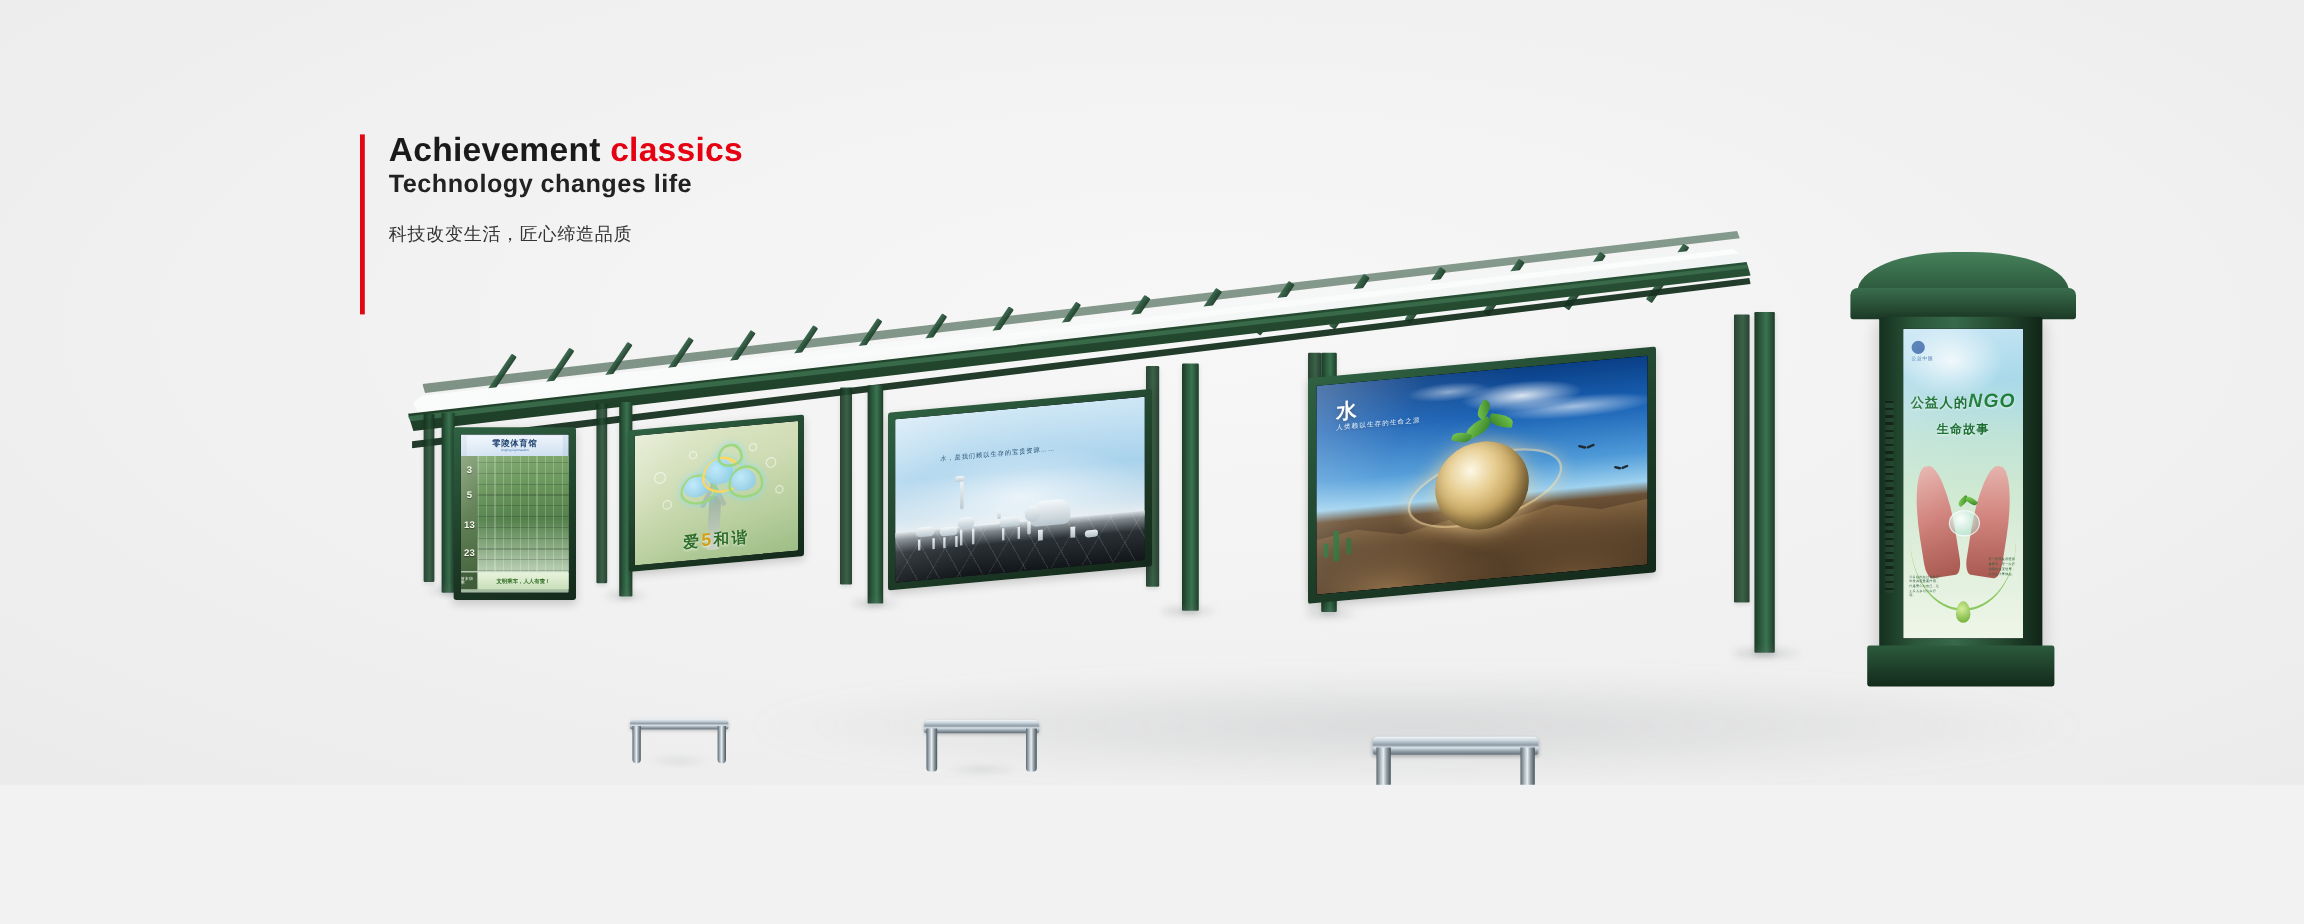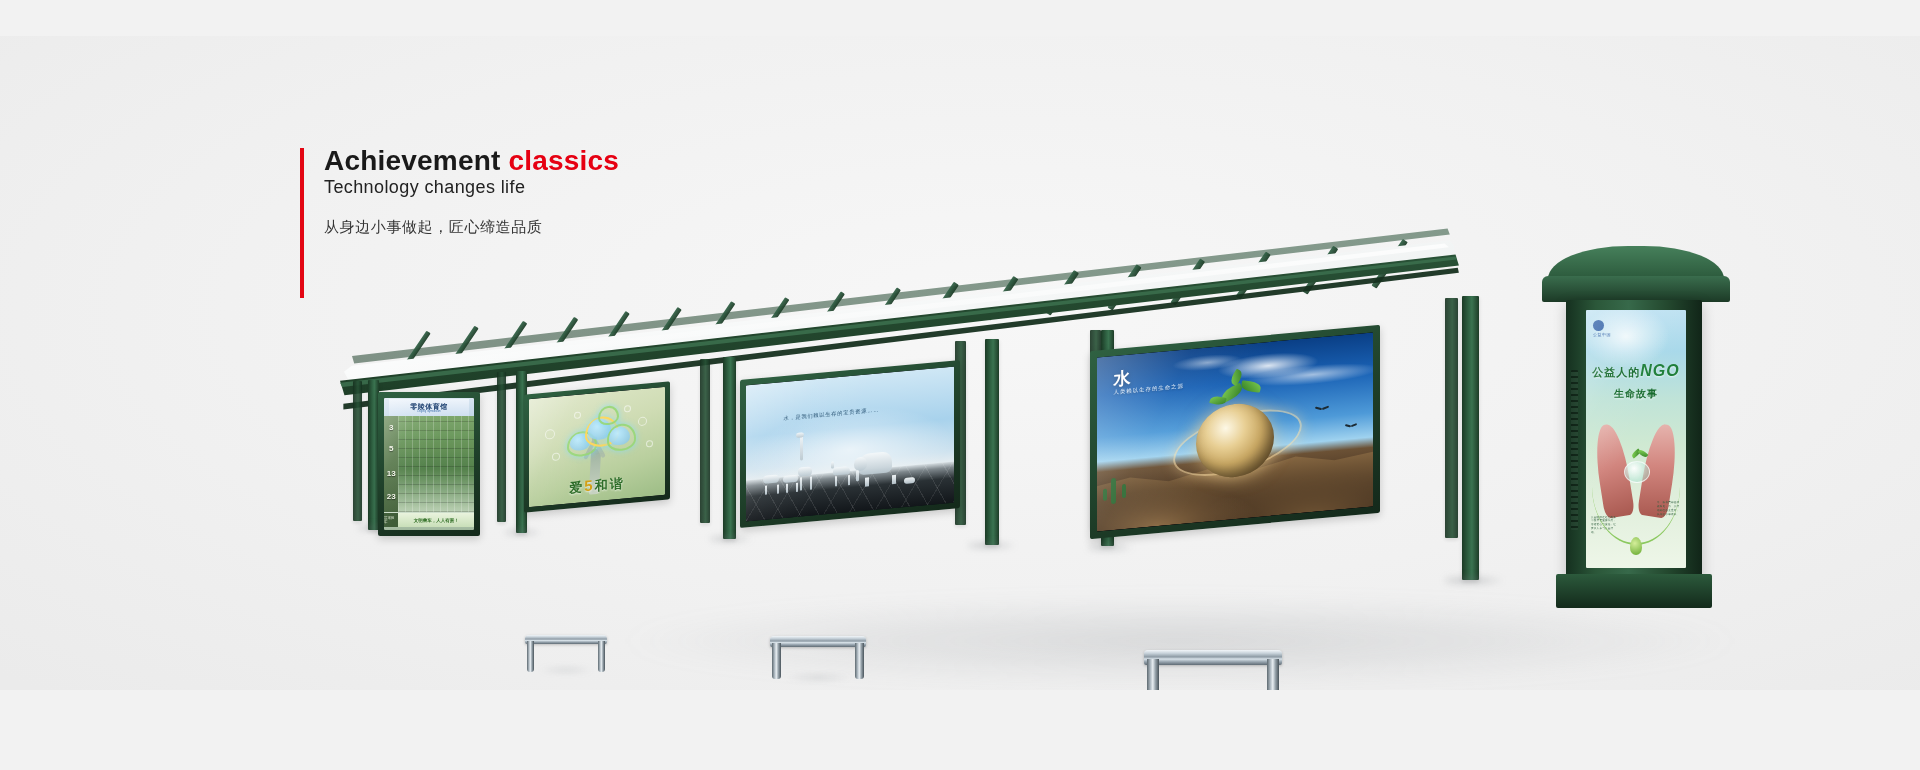--- a/index.html
+++ b/index.html
@@ -7,32 +7,31 @@
   body{
     width:1920px;height:770px;overflow:hidden;
     font-family:"Liberation Sans","DejaVu Sans",sans-serif;
     background:#f2f2f2;
   }
   #stage{
     position:relative;width:1920px;height:654px;
     background:
       radial-gradient(ellipse 1400px 520px at 52% 42%, #f7f7f7 0%, #f1f1f1 55%, #ebebeb 100%);
     overflow:hidden;
-    margin-top:36px;
   }
 
   
   .copy{position:absolute;left:300px;top:108px;width:620px;}
   .copy .rule{
     position:absolute;left:0;top:4px;width:4px;height:150px;background:#e30613;
   }
   .copy .lines{margin-left:24px;}
   .ln1{font-size:28px;font-weight:bold;color:#1a1a1a;letter-spacing:.2px;line-height:1.18;white-space:nowrap;}
   .ln1 .accent{color:#e60012;font-weight:bold;}
-  .ln2{font-size:18px;font-weight:400;color:#222;letter-spacing:.4px;line-height:1.22;white-space:nowrap;}
+  .ln2{font-size:21px;font-weight:700;color:#222;letter-spacing:.4px;line-height:1.22;white-space:nowrap;}
   .ln3{font-size:31px;font-weight:400;color:#111;letter-spacing:3px;margin-top:20px;line-height:1.3;white-space:nowrap;}
   .ln4{font-size:15px;font-weight:400;color:#333;letter-spacing:.6px;margin-top:19px;white-space:nowrap;}
 
   
   .ground-shadow{
     position:absolute;left:250px;top:545px;width:1500px;height:120px;
     background:radial-gradient(ellipse 52% 50% at 62% 50%, rgba(120,125,130,.20) 0%, rgba(140,145,150,.10) 45%, rgba(160,165,170,0) 72%);
     filter:blur(10px);
   }
 
@@ -351,21 +350,21 @@
 </head>
 <body>
 
 <div id="stage">
 
   <div class="copy">
     <div class="rule"></div>
     <div class="lines">
       <div class="ln1"><span>Achievement </span><span class="accent">classics</span></div>
       <div class="ln2">Technology changes life</div>
-      <div class="ln4">从身边小事做起，匠心缔造品质</div>
+      <div class="ln4">科技改变生活，匠心缔造品质</div>
     </div>
   </div>
 
   <div class="ground-shadow"></div>
 
   <div class="shelter">
 
     <div class="rear-beam"></div>
 
     <div class="ribs">

